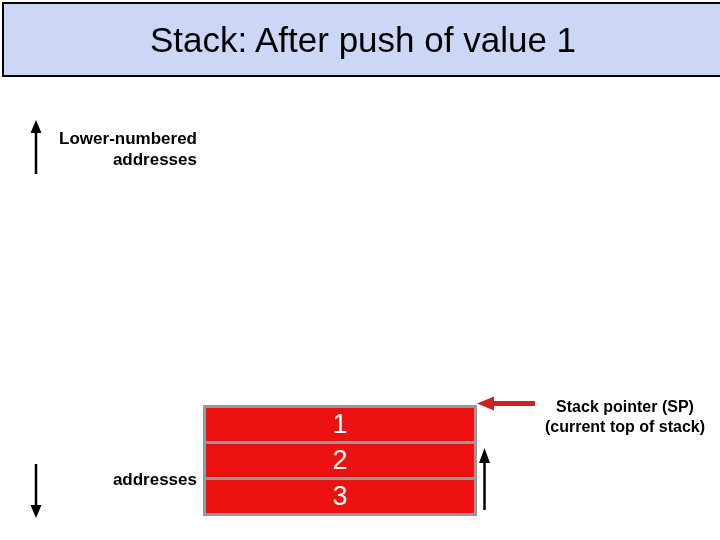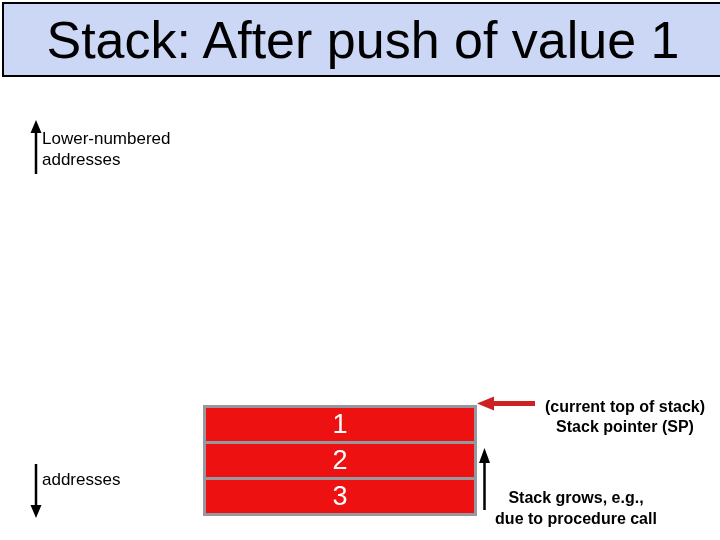--- a/index.html
+++ b/index.html
@@ -22,29 +22,29 @@
 
   
   .title-bar{
     position:absolute;left:2px;top:2px;width:718px;height:71px;
     background:var(--title-bar-bg);
     border:2px solid var(--title-bar-border);
     border-right:none;
     display:flex;align-items:center;justify-content:center;
   }
   .title-text{
-    font-size:52px;
+    font-size:35px;
     color:var(--text-black);
     white-space:nowrap;
   }
 
   
   .side-label{
-    position:absolute;width:155px;text-align:left;
-    font-weight:normal;font-size:17px;line-height:21px;
+    position:absolute;width:155px;text-align:right;
+    font-weight:bold;font-size:17px;line-height:21px;
   }
   .side-label.lower{left:42px;top:128px;}
   .side-label.higher{left:42px;top:469px;}
 
   .note-label{
     position:absolute;text-align:center;
     font-weight:bold;font-size:16px;
   }
   .note-label.sp{left:534px;top:397px;width:182px;line-height:20px;}
   .note-label.grow{left:486px;top:487px;width:180px;line-height:21px;}
@@ -104,26 +104,22 @@
     <div class="stack-cell">1</div>
     <div class="stack-cell">2</div>
     <div class="stack-cell">3</div>
   </div>
 
   <svg class="arrow sp-arrow red-arrow" width="58" height="17" viewBox="0 0 58 17">
     <line x1="15" y1="8.5" x2="58" y2="8.5"></line>
     <polygon points="0,8.5 17,1.5 17,15.5"></polygon>
   </svg>
   <div class="note-label sp">
+    <div>Stack pointer (SP)</div>
     <div>(current top of stack)</div>
-    <div>Stack pointer (SP)</div>
   </div>
 
   <svg class="arrow grow-arrow black-arrow" width="15" height="62" viewBox="0 0 15 62">
     <line x1="7.5" y1="13" x2="7.5" y2="62"></line>
     <polygon points="7.5,0 13,15 2,15"></polygon>
   </svg>
-  <div class="note-label grow">
-    <div>Stack grows, e.g.,</div>
-    <div>due to procedure call</div>
-  </div>
 
 </div>
 
 </body></html>

